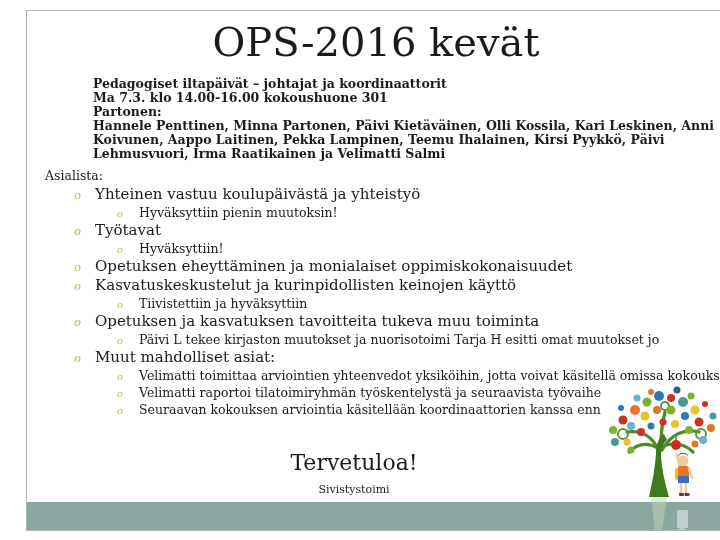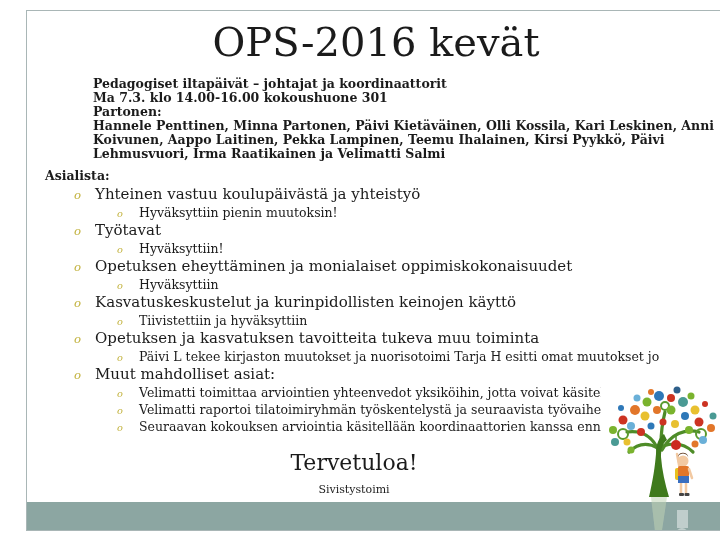--- a/index.html
+++ b/index.html
@@ -27,21 +27,21 @@
   }
 
   .meta{
     position:absolute;top:66px;left:18px;width:658px;
     font-size:12.5px;line-height:14px;font-weight:700;margin-left:48px;
   }
   .meta .line{display:block;}
 
   .agenda-heading{
     position:absolute;top:158px;left:18px;
-    font-size:12.5px;line-height:14px;font-weight:700;
+    font-size:12.5px;line-height:14px;font-weight:400;
   }
 
   .agenda{
     position:absolute;top:175px;left:18px;width:660px;
   }
   .row{white-space:nowrap;}
   .row .txt{vertical-align:baseline;}
   .row.l1{font-size:15px;line-height:17px;margin-bottom:1px;padding-left:29px;}
   .row.l2{font-size:12.5px;line-height:15px;margin-bottom:1px;padding-left:72px;}
   .bullet{
@@ -96,23 +96,20 @@
 
     <div class="row l1">
       <span class="bullet">o</span><span class="txt">Työtavat</span>
     </div>
     <div class="row l2">
       <span class="bullet">o</span><span class="txt">Hyväksyttiin!</span>
     </div>
 
     <div class="row l1">
       <span class="bullet">o</span><span class="txt">Opetuksen eheyttäminen ja monialaiset oppimiskokonaisuudet</span>
-    </div>
-    <div class="row l2">
-      <span class="bullet">o</span><span class="txt">Hyväksyttiin</span>
     </div>
 
     <div class="row l1">
       <span class="bullet">o</span><span class="txt">Kasvatuskeskustelut ja kurinpidollisten keinojen käyttö</span>
     </div>
     <div class="row l2">
       <span class="bullet">o</span><span class="txt">Tiivistettiin ja hyväksyttiin</span>
     </div>
 
     <div class="row l1">

